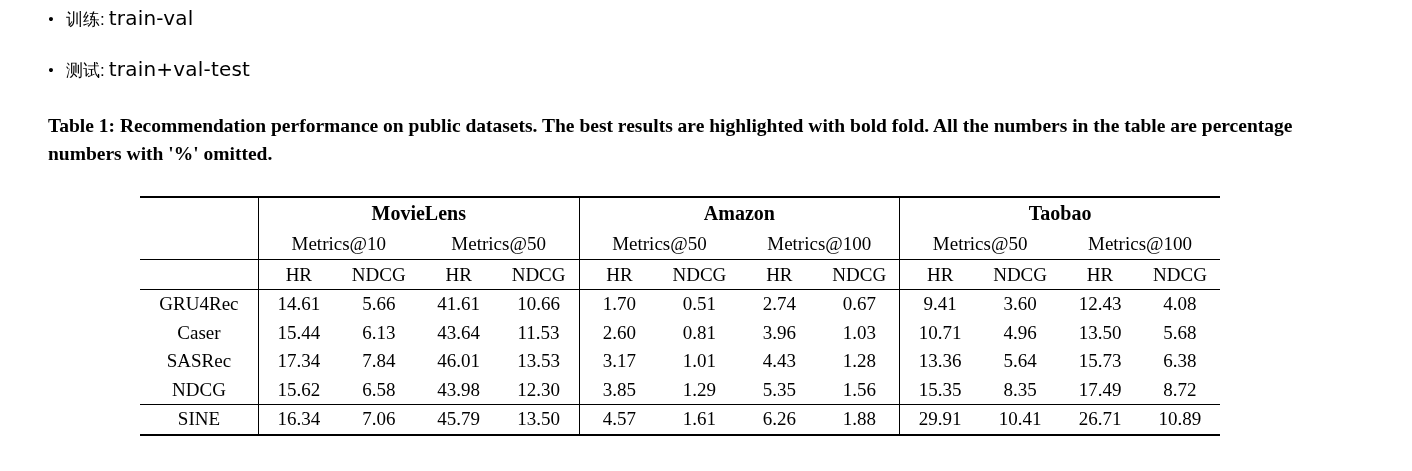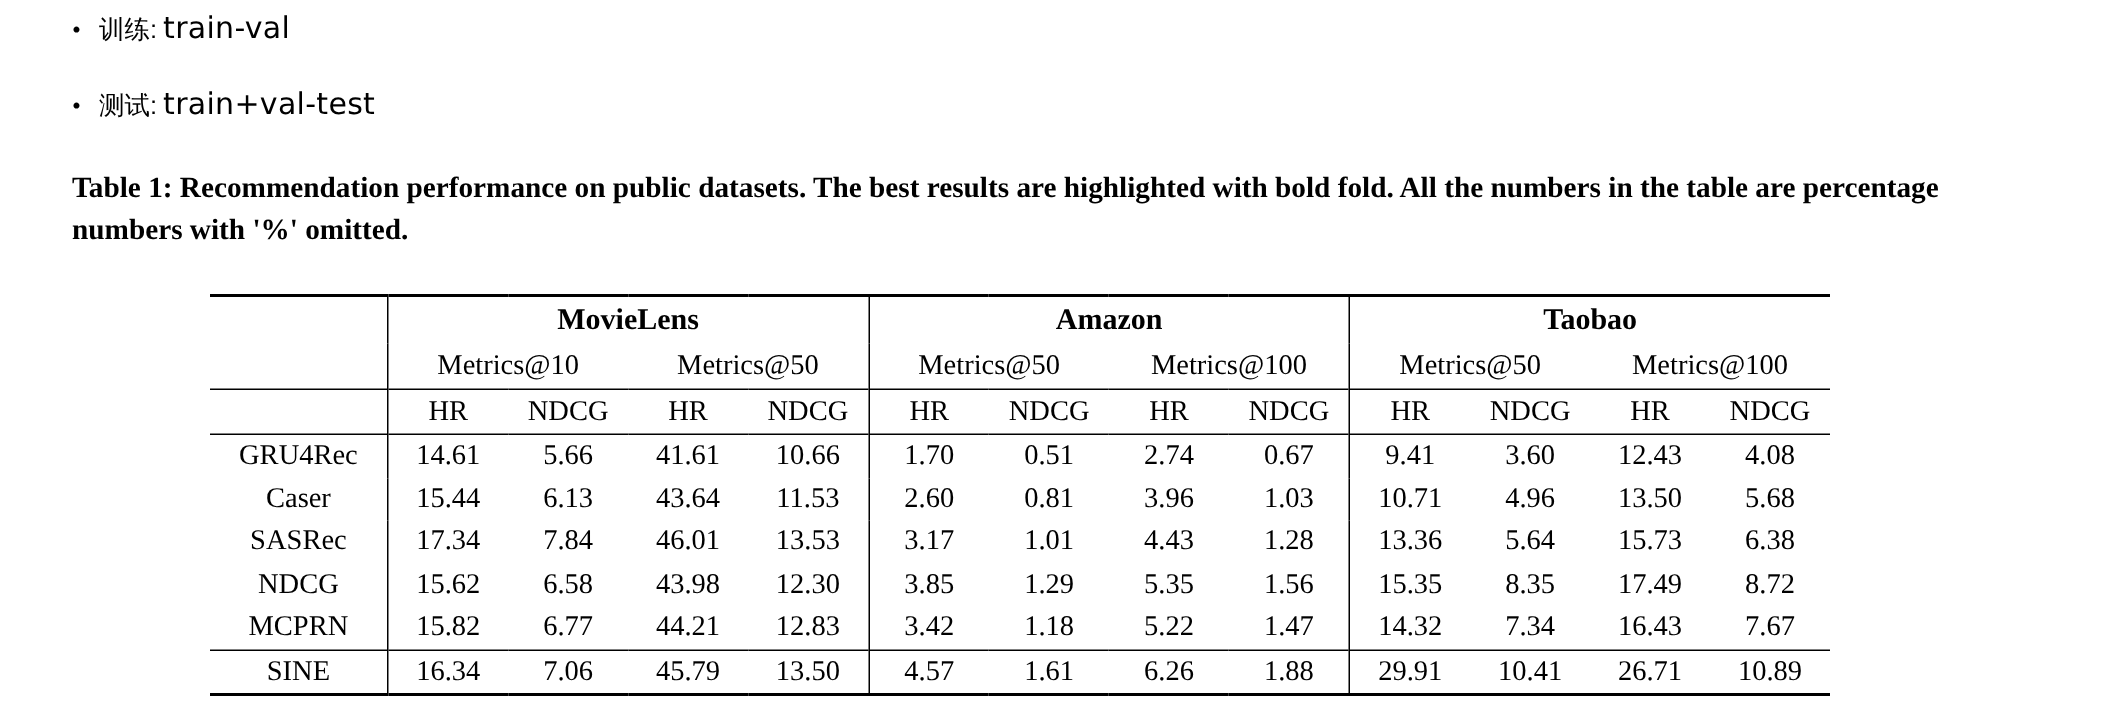--- a/index.html
+++ b/index.html
@@ -216,35 +216,20 @@
           <td class="vline num">3.85</td>
           <td class="num">1.29</td>
           <td class="num">5.35</td>
           <td class="num">1.56</td>
           <td class="vline num">15.35</td>
           <td class="num">8.35</td>
           <td class="num">17.49</td>
           <td class="num">8.72</td>
         </tr>
 
-        <tr class="data-row">
-          <td class="rowname">MCPRN</td>
-          <td class="vline num">15.82</td>
-          <td class="num">6.77</td>
-          <td class="num">44.21</td>
-          <td class="num">12.83</td>
-          <td class="vline num">3.42</td>
-          <td class="num">1.18</td>
-          <td class="num">5.22</td>
-          <td class="num">1.47</td>
-          <td class="vline num">14.32</td>
-          <td class="num">7.34</td>
-          <td class="num">16.43</td>
-          <td class="num">7.67</td>
-        </tr>
 
         <tr class="data-row rule-mid rule-bottom">
           <td class="rowname">SINE</td>
           <td class="vline num">16.34</td>
           <td class="num">7.06</td>
           <td class="num bold">45.79</td>
           <td class="num bold">13.50</td>
           <td class="vline num bold">4.57</td>
           <td class="num bold">1.61</td>
           <td class="num bold">6.26</td>

